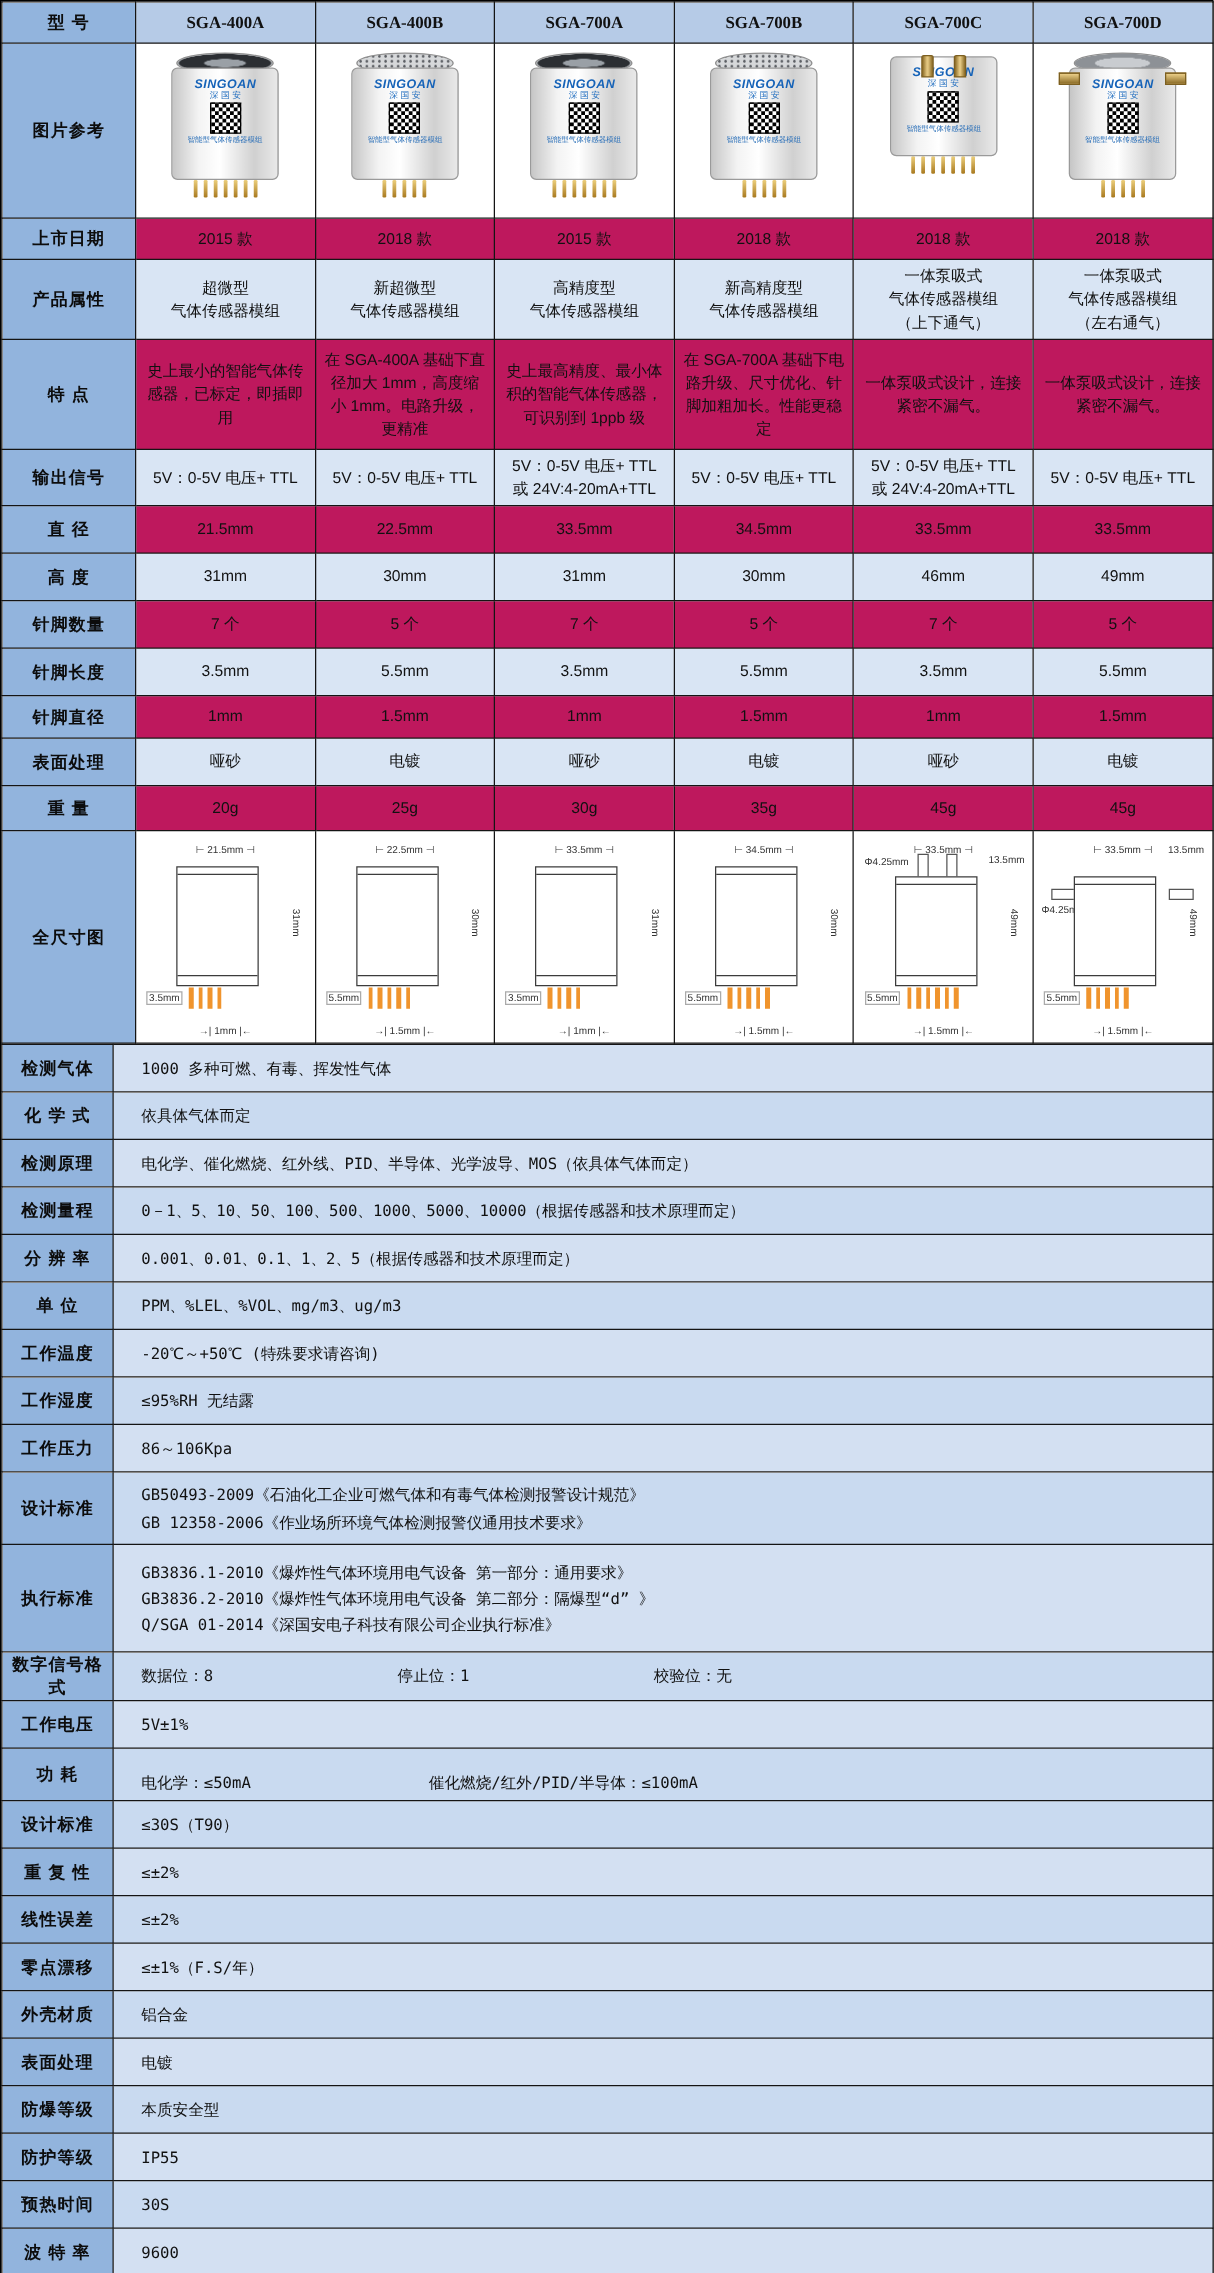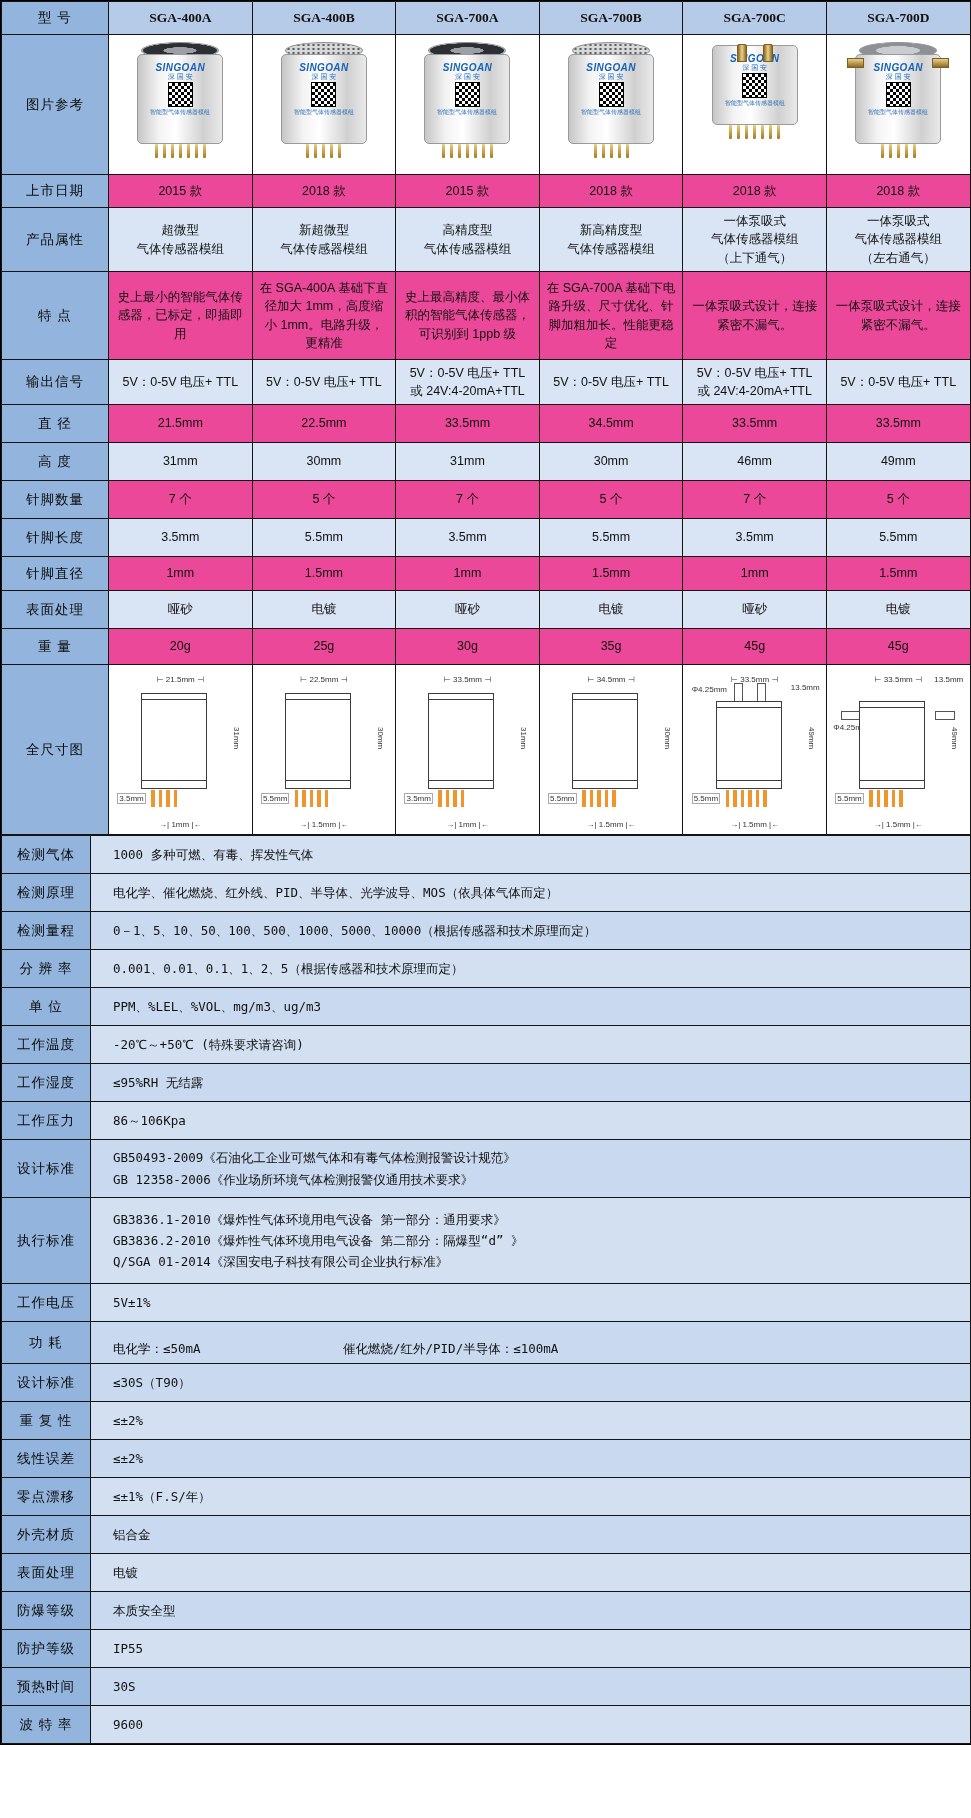--- a/index.html
+++ b/index.html
@@ -4,25 +4,25 @@
 <style>
   html,body{margin:0;padding:0;background:#fff;}
   body{width:971px;font-family:"Liberation Sans","DejaVu Sans",sans-serif;color:#111;}
   .wrap{width:969px;border:1px solid #000;}
   table{border-collapse:collapse;table-layout:fixed;width:969px;}
   td{border:1px solid #141414;overflow:hidden;vertical-align:middle;}
   
   col.clabel{width:107px;} col.cmodel{width:143.6px;}
   col.blabel{width:89px;} col.bvalue{width:880px;}
   
-  .lbl,.blbl{background:#92b4dd;font-weight:normal;font-size:13.5px;text-align:center;color:#0c0c0c;letter-spacing:1px;}
+  .lbl,.blbl{background:#92b4dd;font-weight:bold;font-size:13.5px;text-align:center;color:#0c0c0c;letter-spacing:1px;}
   .mhead{background:#b6cbe7;font-weight:bold;font-size:13.5px;text-align:center;font-family:"Liberation Serif","DejaVu Serif",serif;}
   
   .val{font-size:12.5px;text-align:center;padding:3px 6px;line-height:1.45;white-space:pre-line;}
-  .rowA .val{background:#ec4899;text-align:center;} .rowB .val{background:#d9e5f4;}
+  .rowA .val{background:#be185d;text-align:center;} .rowB .val{background:#d9e5f4;}
   .photo-cell,.dcell{background:#ffffff;}
   .bval{font-size:12.5px;padding:4px 22px;background:#d3e0f2;font-family:"DejaVu Sans Mono","Liberation Mono",monospace;white-space:pre-line;line-height:1.7;}
   tr.bA .bval{background:#d3e0f2;} tr.bB .bval{background:#c9daf0;}
   .part1{display:inline-block;min-width:205px;}
   .part2{display:inline-block;min-width:230px;margin-top:12px;}
   
   .sensor{position:relative;width:92px;height:128px;margin:3px auto 0;}
   .scap{width:76px;height:15px;margin:0 auto;border-radius:50%;border:1px solid #8f8f8f;
         background:radial-gradient(ellipse at center,#9aa0a6 30%,#2c2f33 32% 68%,#c4c8cc 70%);}
   .scap.mesh{background:#d6d8da;background-image:radial-gradient(#5a5e63 1px,transparent 1.4px);background-size:5px 4px;}
@@ -437,20 +437,24 @@
 <table>
 <colgroup>
         <col class="blabel">
         <col class="bvalue">
       </colgroup>
 <tbody>
         <tr class="bA" style="height:38px">
           <td class="blbl">检测气体</td>
           <td class="bval">1000 多种可燃、有毒、挥发性气体</td>
         </tr>
+<tr class="bB" style="height:38px">
+          <td class="blbl">化 学 式</td>
+          <td class="bval">依具体气体而定</td>
+        </tr>
 <tr class="bA" style="height:38px">
           <td class="blbl">检测原理</td>
           <td class="bval">电化学、催化燃烧、红外线、PID、半导体、光学波导、MOS（依具体气体而定）</td>
         </tr>
 <tr class="bB" style="height:38px">
           <td class="blbl">检测量程</td>
           <td class="bval">0－1、5、10、50、100、500、1000、5000、10000（根据传感器和技术原理而定）</td>
         </tr>
 <tr class="bA" style="height:38px">
           <td class="blbl">分 辨 率</td>
@@ -476,20 +480,24 @@
           <td class="blbl">设计标准</td>
           <td class="bval">GB50493-2009《石油化工企业可燃气体和有毒气体检测报警设计规范》
 GB 12358-2006《作业场所环境气体检测报警仪通用技术要求》</td>
         </tr>
 <tr class="bA" style="height:86px">
           <td class="blbl">执行标准</td>
           <td class="bval">GB3836.1-2010《爆炸性气体环境用电气设备 第一部分：通用要求》
 GB3836.2-2010《爆炸性气体环境用电气设备 第二部分：隔爆型“d” 》
 Q/SGA 01-2014《深国安电子科技有限公司企业执行标准》</td>
         </tr>
+<tr class="bB" style="height:38px">
+          <td class="blbl">数字信号格式</td>
+          <td class="bval"><span class="part1">数据位：8</span><span class="part1">停止位：1</span><span>校验位：无</span></td>
+        </tr>
 <tr class="bA" style="height:38px">
           <td class="blbl">工作电压</td>
           <td class="bval">5V±1%</td>
         </tr>
 <tr class="bB" style="height:38px">
           <td class="blbl">功  耗</td>
           <td class="bval"><span class="part2">电化学：≤50mA</span><span>催化燃烧/红外/PID/半导体：≤100mA</span></td>
         </tr>
 <tr class="bB" style="height:38px">
           <td class="blbl">设计标准</td>

